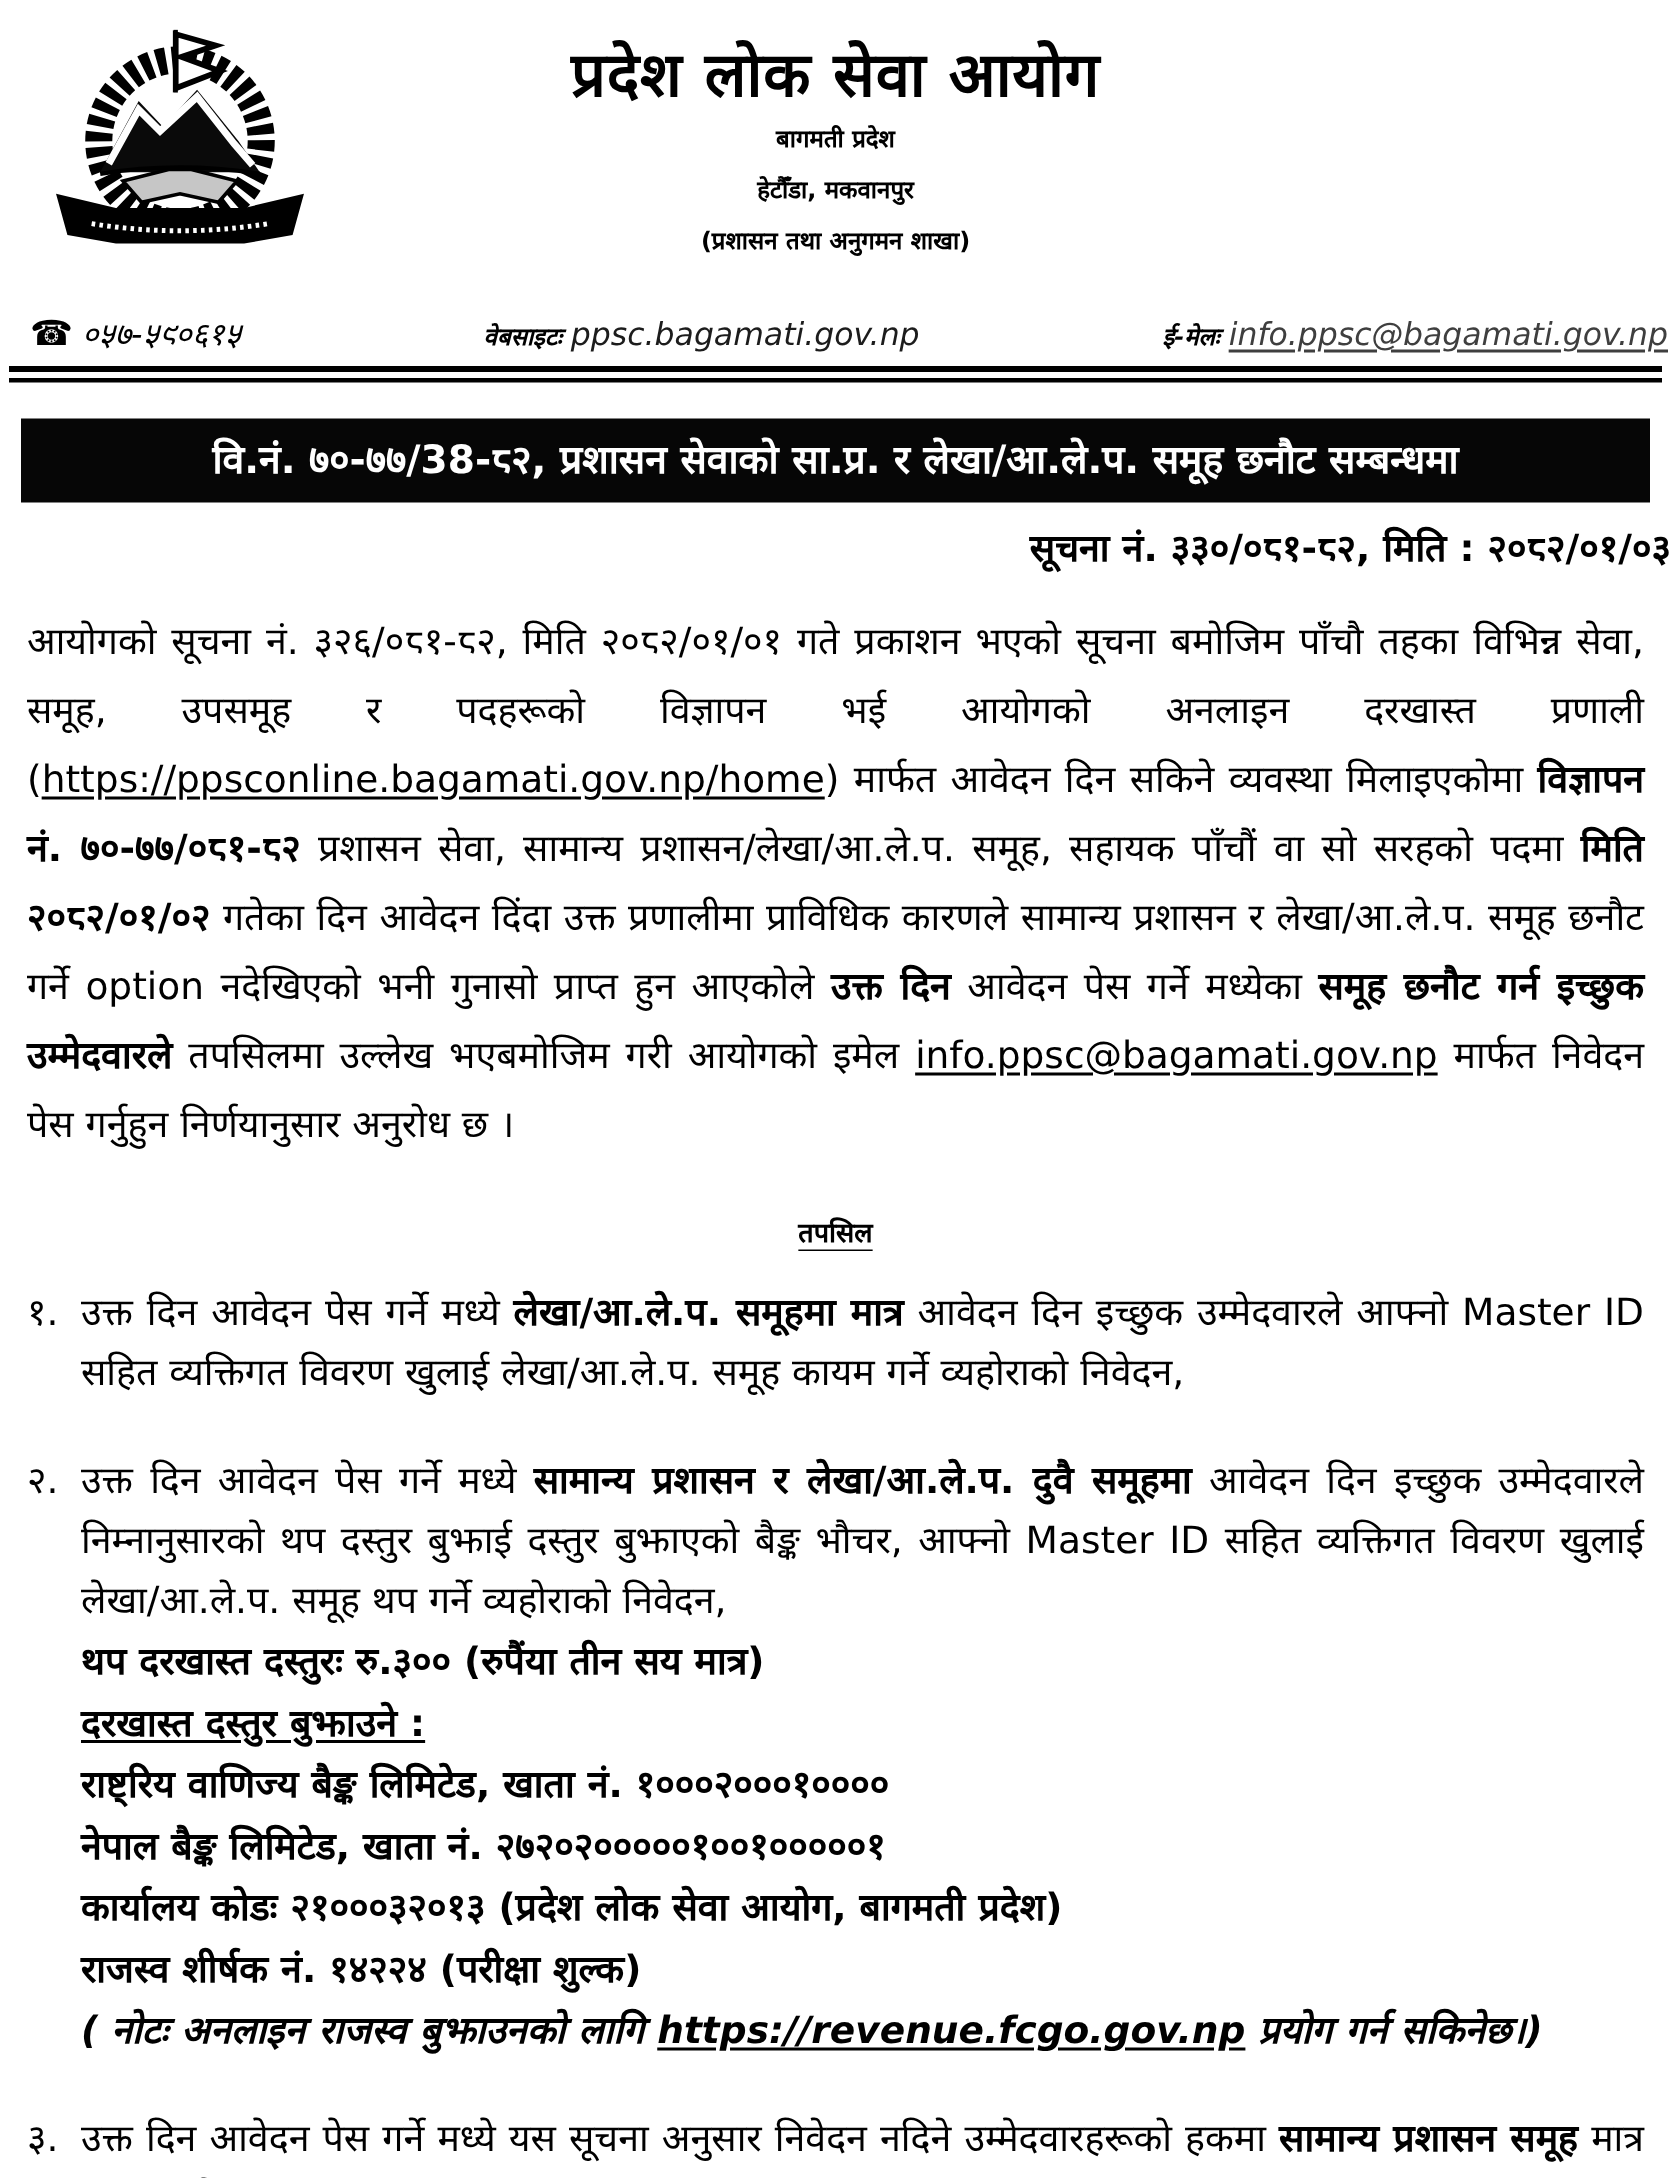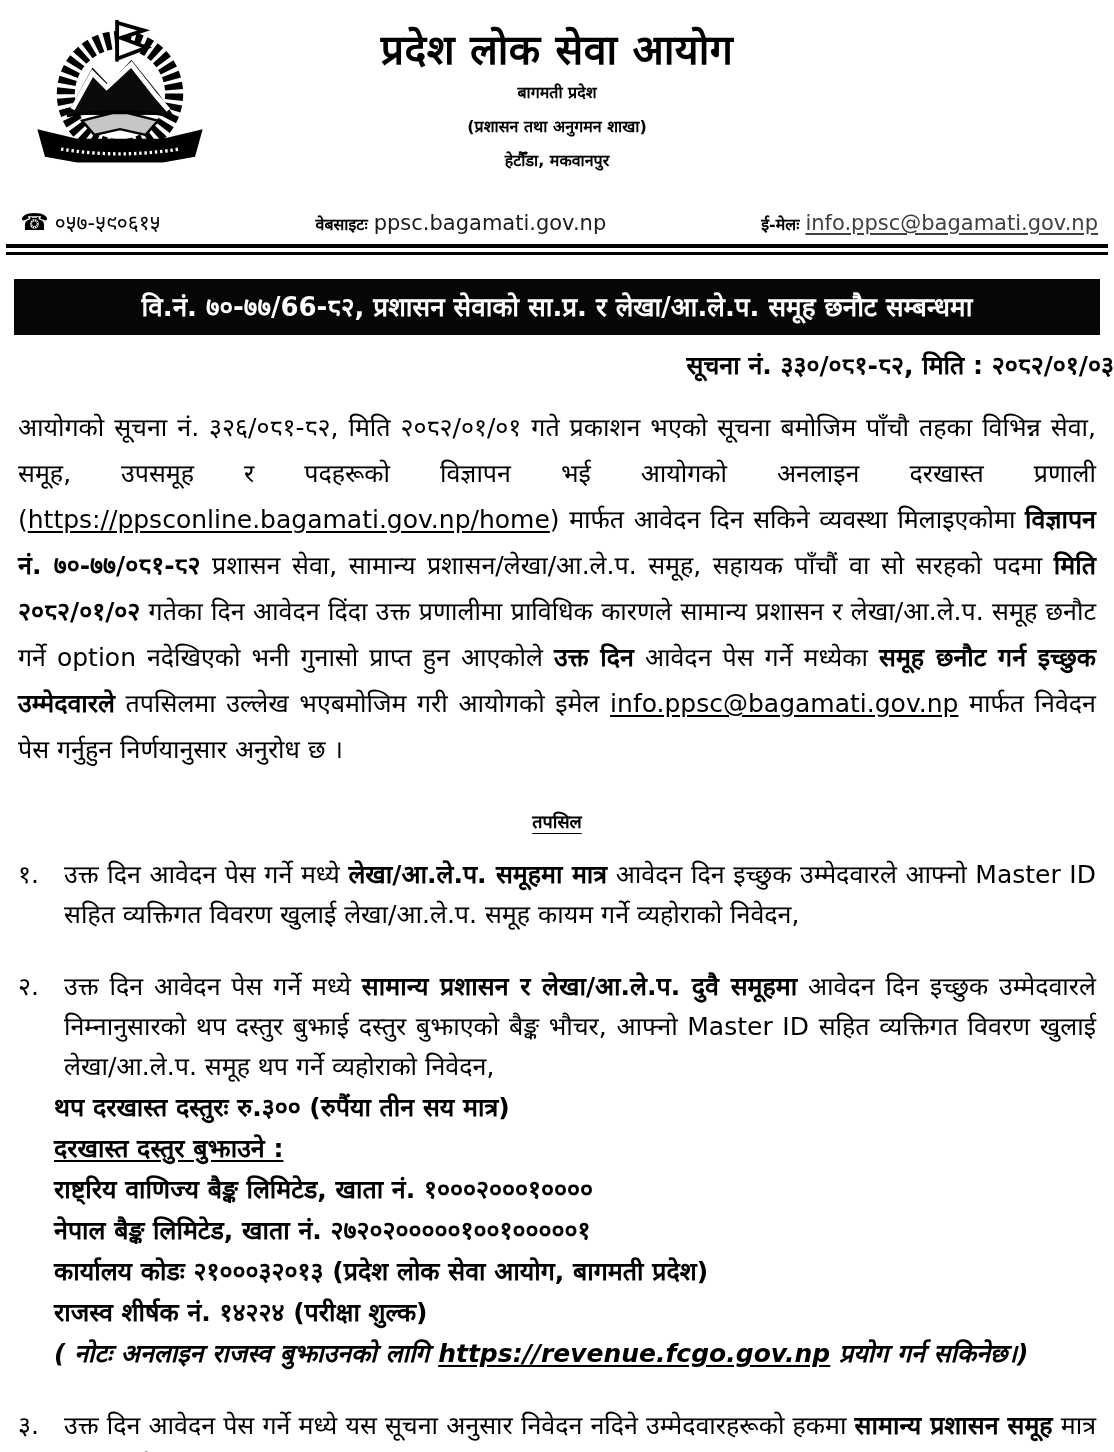--- a/index.html
+++ b/index.html
@@ -15,21 +15,21 @@
 
   
   .hdr{position:relative;padding-top:24px;min-height:172px;}
   .logo{position:absolute;left:22px;top:18px;width:196px;height:152px;}
   .hdr-center{text-align:center;}
   .org-title{margin:0;font-size:41px;font-weight:bold;line-height:52px;letter-spacing:.5px;}
   .hline{font-size:16px;font-weight:bold;line-height:34px;}
 
   
   .contact-row{display:flex;justify-content:space-between;align-items:baseline;
-    padding:12px 16px 6px 20px;font-size:21px;}
+    padding:12px 2px 6px 20px;font-size:21px;font-style:italic;}
   .phone{white-space:nowrap;}
   .phone .ph-icon{font-size:23px;margin-right:6px;}
   .web .lbl,.mail .lbl{font-weight:bold;font-size:16px;margin-right:6px;}
   .web .val{color:#1c1c1c;}
   .mail a{color:#3f3f3f;}
 
   .dbl-rule{margin:2px 6px 0 6px;height:4px;border-top:4px solid #000;border-bottom:3px solid #000;}
 
   
   .banner{margin:24px 14px 0 14px;background:#060606;color:#ffffff;font-weight:bold;
@@ -37,21 +37,21 @@
   .notice-line{text-align:right;font-size:25px;font-weight:bold;margin-top:12px;margin-left:48px;}
 
   
   .para{margin:24px 18px 0 18px;font-size:25px;line-height:46px;text-align:justify;}
   .tapasil{text-align:center;font-size:18px;font-weight:bold;text-decoration:underline;
     text-underline-offset:5px;margin-top:36px;}
   .list{margin:22px 18px 0 18px;}
   .item{display:flex;margin-bottom:32px;}
   .num{flex:0 0 36px;font-size:25px;line-height:40px;}
   .iwrap{flex:1;min-width:0;}
-  .itxt{font-size:25px;line-height:40px;text-align:justify;margin-left:10px;}
+  .itxt{font-size:25px;line-height:40px;text-align:justify;}
   .subline{font-size:25px;line-height:40px;margin-top:1px;}
   .item-last{margin-bottom:0;}
 </style>
 </head>
 <body>
 
 <div class="page">
 
   <header class="hdr">
     <svg class="logo" viewBox="0 0 200 160" aria-hidden="true">
@@ -67,40 +67,40 @@
       <path d="M44,103 Q100,94 156,103" stroke="#000" stroke-width="3" fill="none"></path>
 
       <path d="M60,108 L92,100 L108,100 L140,108 L127,123 L100,117 L73,123 Z" fill="#c6c6c6" stroke="#000" stroke-width="2.5"></path>
 
       <path d="M13,117 L55,127 L145,127 L187,117 L179,146 L145,152 L55,152 L21,146 Z" fill="#000000"></path>
       <path d="M38,138 Q100,148 162,138" stroke="#ffffff" stroke-width="3.5" fill="none" stroke-dasharray="2.5 3"></path>
     </svg>
     <div class="hdr-center">
       <h1 class="org-title">प्रदेश लोक सेवा आयोग</h1>
       <div class="hline">बागमती प्रदेश</div>
+      <div class="hline">हेटौँडा, मकवानपुर</div>
       <div class="hline">(प्रशासन तथा अनुगमन शाखा)</div>
-      <div class="hline">हेटौँडा, मकवानपुर</div>
     </div>
   </header>
 
   <div class="contact-row">
     <div class="phone">
       <span class="ph-icon">☎</span><span>०५७-५९०६१५</span>
     </div>
     <div class="web">
       <span class="lbl">वेबसाइटः</span><span class="val">ppsc.bagamati.gov.np</span>
     </div>
     <div class="mail">
       <span class="lbl">ई-मेलः</span><a class="u" href="#">info.ppsc@bagamati.gov.np</a>
     </div>
   </div>
 
   <div class="dbl-rule"></div>
 
-  <div class="banner">वि.नं. ७०-७७/66-८२, प्रशासन सेवाको सा.प्र. र लेखा/आ.ले.प. समूह छनौट सम्बन्धमा</div>
+  <div class="banner">वि.नं. ७०-७७/38-८२, प्रशासन सेवाको सा.प्र. र लेखा/आ.ले.प. समूह छनौट सम्बन्धमा</div>
   <div class="notice-line">सूचना नं.  ३३०/०८१-८२, मिति : २०८२/०१/०३</div>
 
   <p class="para"><span class="">आयोगको सूचना नं. ३२६/०८१-८२, मिति २०८२/०१/०१ गते प्रकाशन भएको सूचना बमोजिम पाँचौ तहका विभिन्न सेवा, समूह, उपसमूह र पदहरूको  विज्ञापन भई आयोगको अनलाइन दरखास्त प्रणाली (</span><a class="u" href="#">https://ppsconline.bagamati.gov.np/home</a><span class="">) मार्फत आवेदन दिन सकिने व्यवस्था मिलाइएकोमा </span><span class="b">विज्ञापन नं. ७०-७७/०८१-८२</span><span class=""> प्रशासन सेवा, सामान्य प्रशासन/लेखा/आ.ले.प. समूह, सहायक पाँचौं वा सो सरहको पदमा </span><span class="b">मिति २०८२/०१/०२</span><span class=""> गतेका दिन आवेदन दिंदा उक्त प्रणालीमा प्राविधिक कारणले सामान्य प्रशासन र लेखा/आ.ले.प. समूह छनौट गर्ने option नदेखिएको भनी गुनासो प्राप्त हुन आएकोले </span><span class="b">उक्त दिन</span><span class=""> आवेदन पेस गर्ने मध्येका </span><span class="b">समूह छनौट गर्न इच्छुक उम्मेदवारले</span><span class=""> तपसिलमा उल्लेख भएबमोजिम गरी आयोगको इमेल </span><a class="u" href="#">info.ppsc@bagamati.gov.np</a><span class=""> मार्फत निवेदन पेस गर्नुहुन निर्णयानुसार अनुरोध छ ।</span></p>
 
   <div class="tapasil">तपसिल</div>
 
   <div class="list">
 
     <div class="item">
       <span class="num">१.</span>

